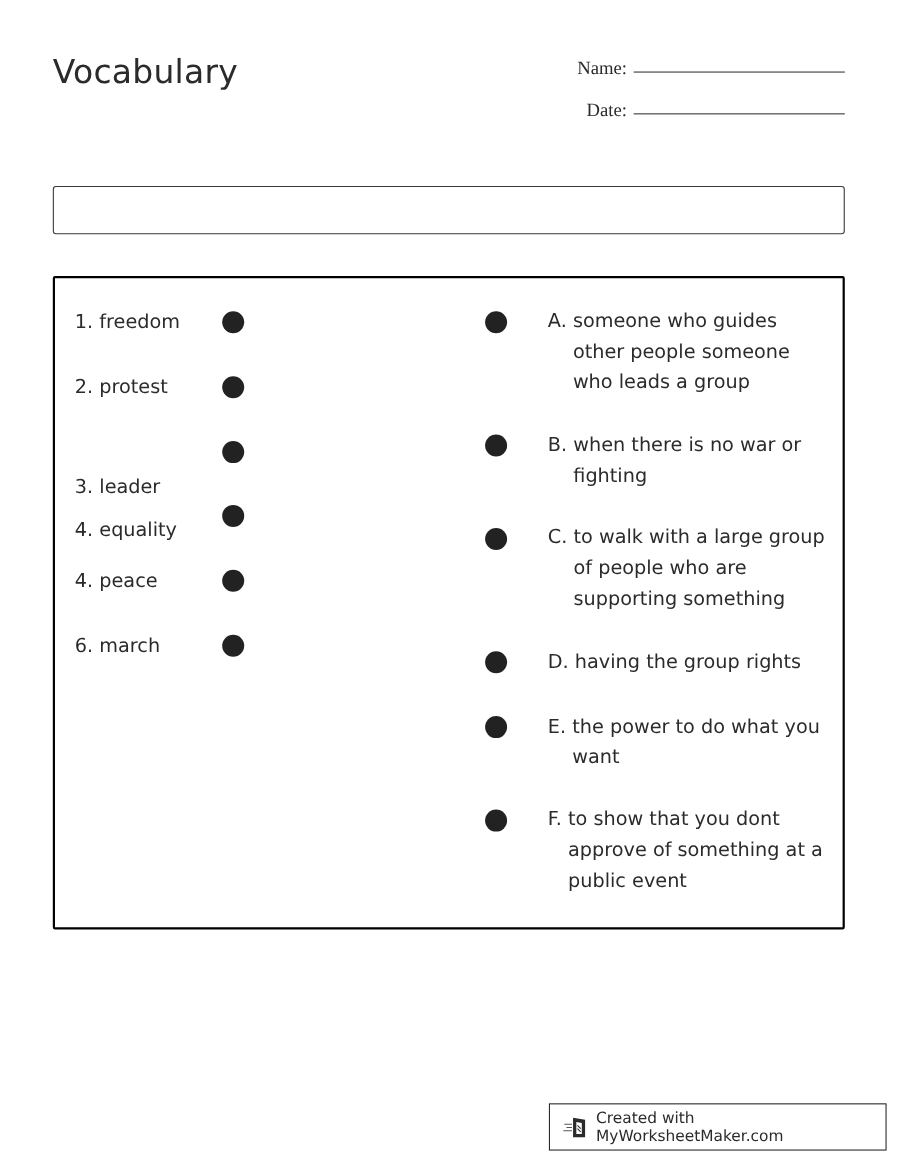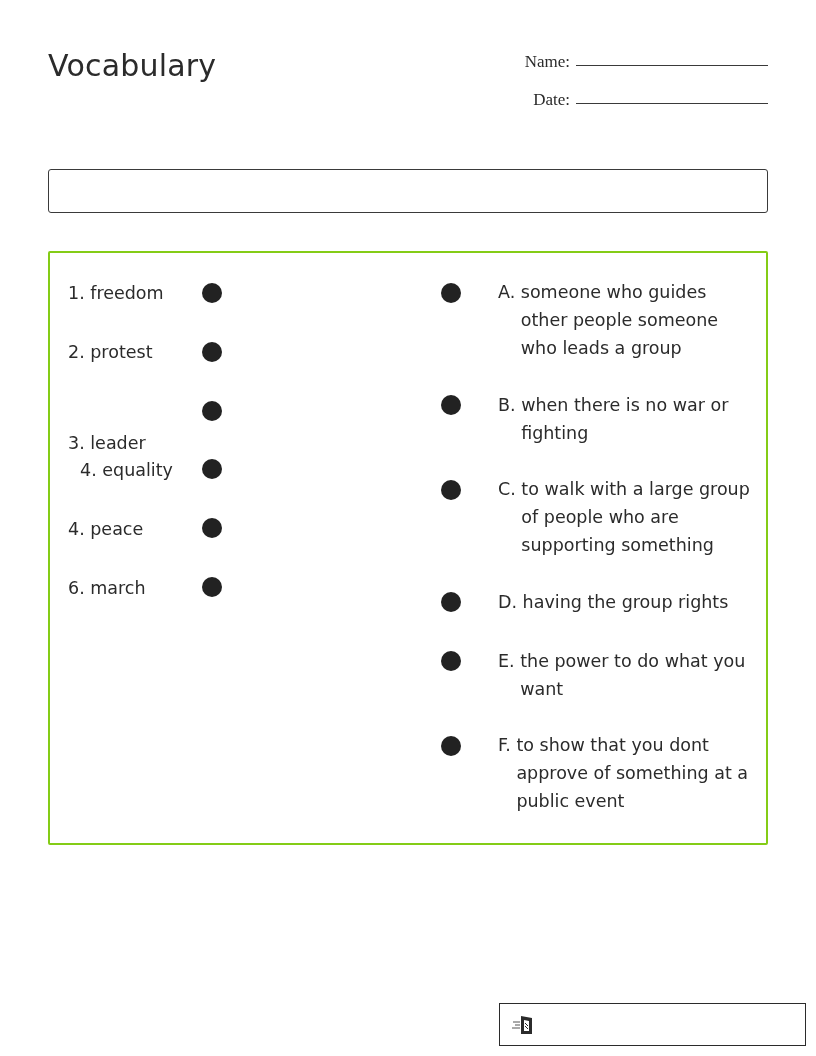--- a/index.html
+++ b/index.html
@@ -20,21 +20,21 @@
     .name-row { left: 510px; top: 52px; }
     .date-row { left: 510px; top: 90px; }
 
     .header-box {
       position: absolute; left: 48px; top: 169px; width: 720px; height: 44px;
       border: 1.5px solid #3a3a3a; border-radius: 3px;
     }
 
     .match-box {
       position: absolute; left: 48px; top: 251px; width: 720px; height: 594px;
-      border: 2px solid #84cc16; border-radius: 2px;
+      border: 2px solid #000000; border-radius: 2px;
     }
 
     .term {
       position: absolute; left: 18px; font-size: 17.5px; color: #2b2b2b; line-height: 24px;
       width: 140px;
     }
     .dot {
       position: absolute; width: 20px; height: 20px; border-radius: 50%; background: #222222;
     }
     .def {
@@ -65,21 +65,21 @@
   <span class="field-line"></span>
 </div>
 
 <div class="header-box"></div>
 
 <div class="match-box">
 
   <div class="term" style="top:28px;">1. freedom</div>
   <div class="term" style="top:87px;">2. protest</div>
   <div class="term" style="top:146px;margin-top:32px;">3. leader</div>
-  <div class="term" style="top:205px;margin-left:12px;">4. equality</div>
+  <div class="term" style="top:217px;">4. equality</div>
   <div class="term" style="top:264px;">4. peace</div>
   <div class="term" style="top:323px;">6. march</div>
 
   <div class="dot" style="left:152px; top:30px;"></div>
   <div class="dot" style="left:152px; top:89px;"></div>
   <div class="dot" style="left:152px; top:148px;"></div>
   <div class="dot" style="left:152px; top:206px;"></div>
   <div class="dot" style="left:152px; top:265px;"></div>
   <div class="dot" style="left:152px; top:324px;"></div>
 
@@ -118,13 +118,14 @@
 
 <div class="footer-badge">
   <svg class="footer-icon" viewBox="0 0 26 22">
     <line x1="1" y1="8" x2="8" y2="8" stroke="#555" stroke-width="1"></line>
     <line x1="3" y1="11" x2="8" y2="11" stroke="#555" stroke-width="1"></line>
     <line x1="0" y1="14" x2="8" y2="14" stroke="#555" stroke-width="1"></line>
     <path d="M9 2 L20 4 L20 20 L9 20 Z" fill="#2b2b2b"></path>
     <path d="M12 6 L17 7 L17 17 L12 17 Z" fill="#ffffff"></path>
     <path d="M13 9 L16 12 M13 12 L16 15" stroke="#2b2b2b" stroke-width="1"></path>
   </svg>
+  <span class="footer-text">Created with MyWorksheetMaker.com</span>
 </div>
 
 </body></html>

